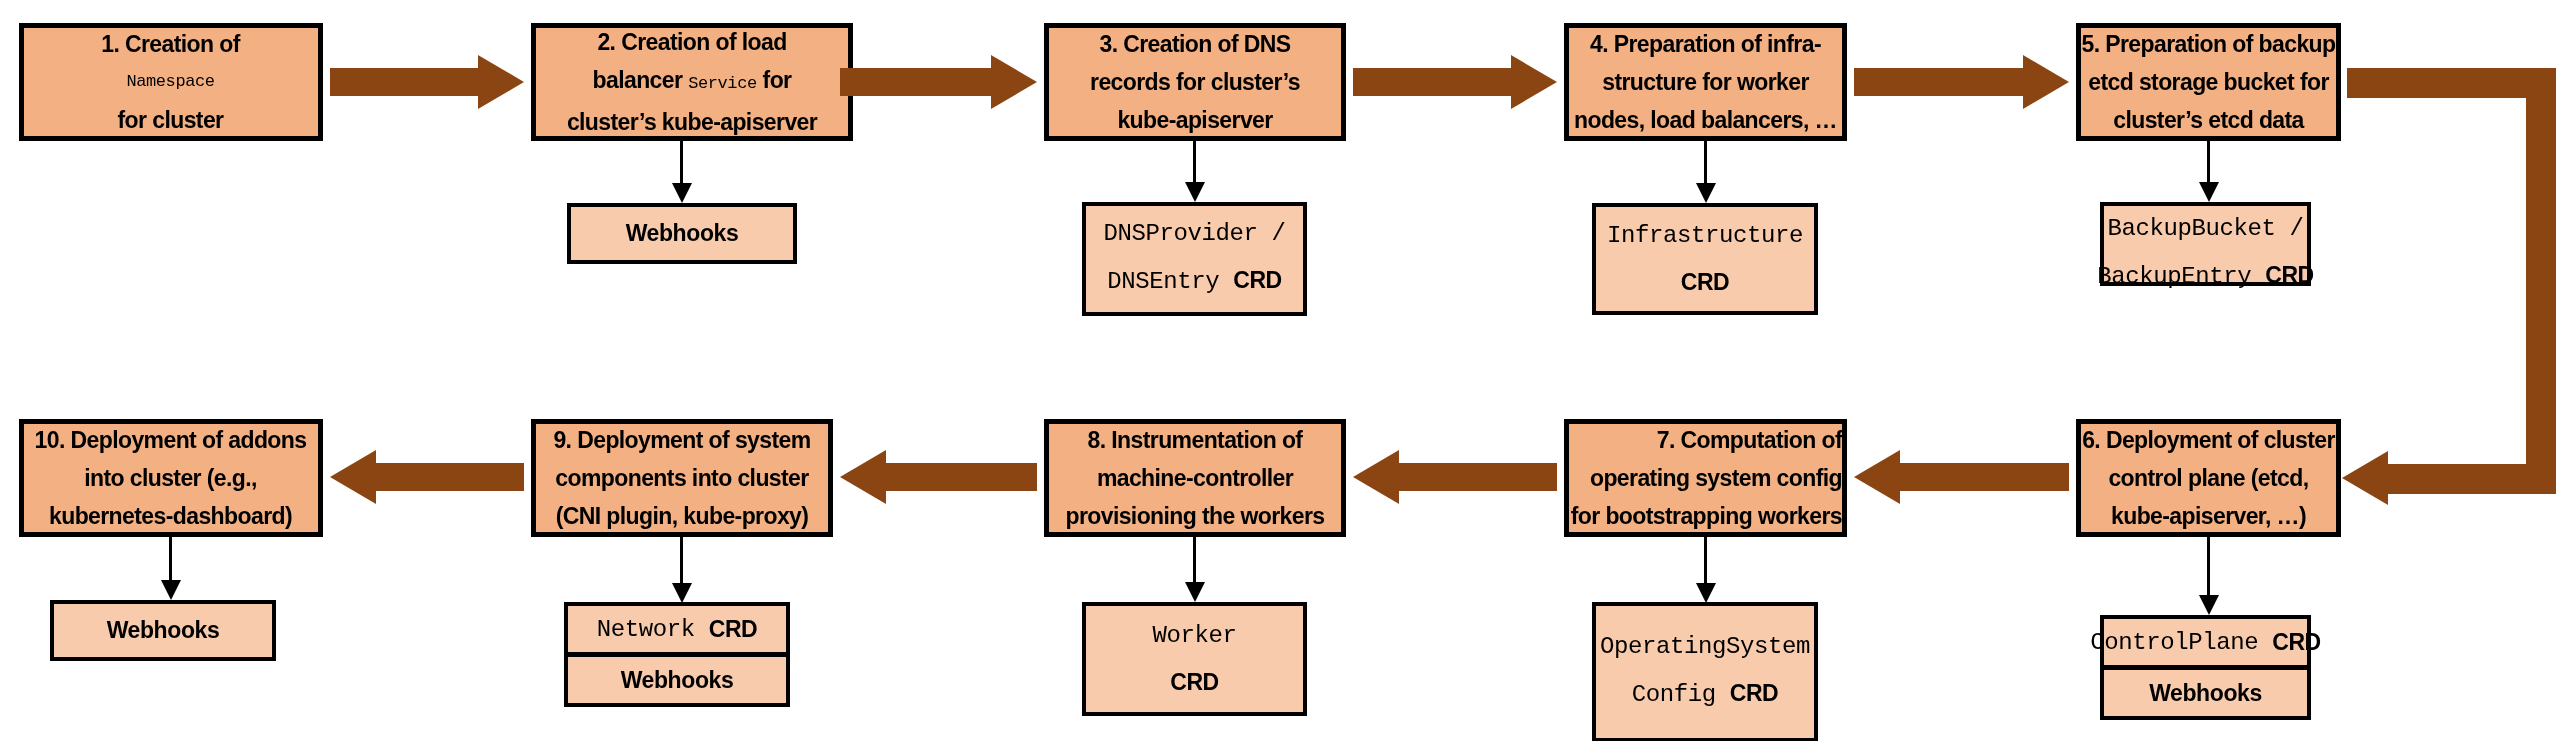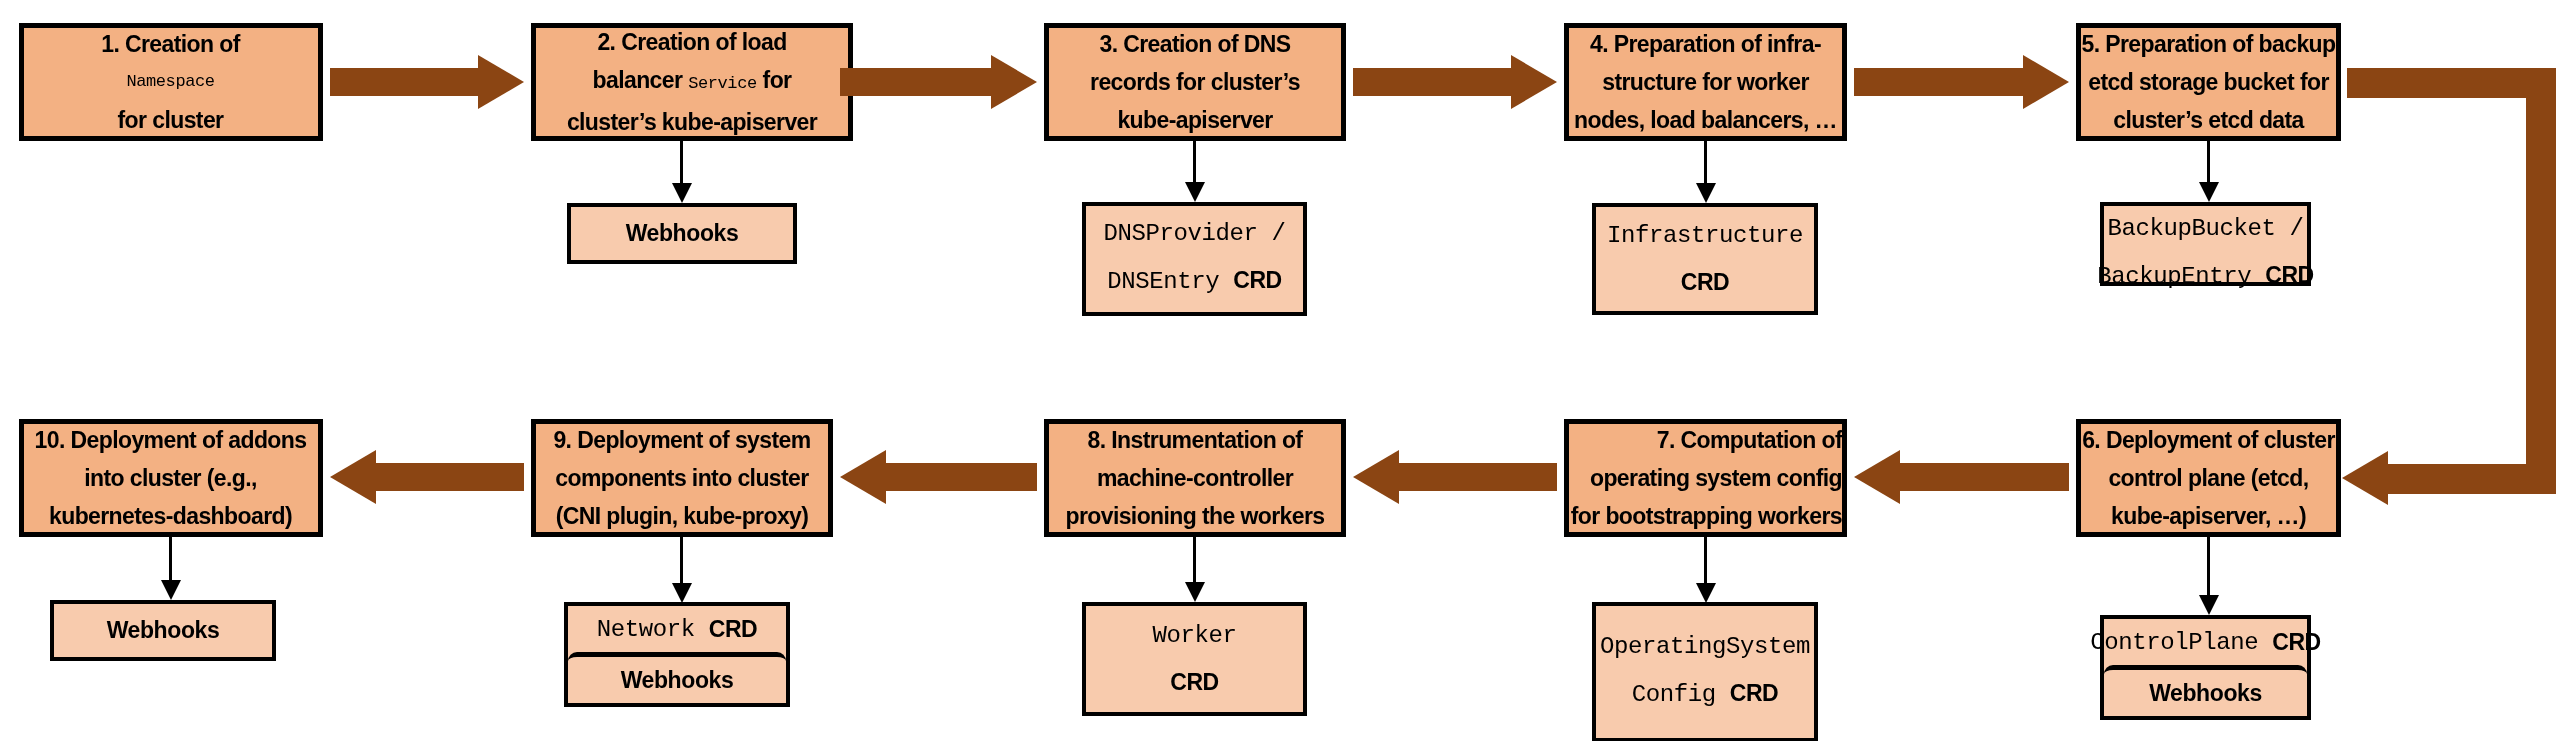--- a/index.html
+++ b/index.html
@@ -52,21 +52,21 @@
   
   .sub-stack{
     position:absolute;
     background:var(--sub-fill);
     border:4.3px solid var(--ink);
     box-sizing:border-box;
     display:flex;flex-direction:column;
   }
   .sub-stack .cell{
     flex:1;display:flex;justify-content:center;align-items:center;
-    white-space:pre;text-align:center;border-radius:9px;
+    white-space:pre;text-align:center;
   }
   .sub-stack .cell + .cell{border-top:5px solid var(--ink);}
   
   .barrow{position:absolute;height:54px;display:flex;align-items:center;}
   .abody{flex:1;height:28.5px;background:var(--brown);}
   .ahead-r{width:0;height:0;border-top:27px solid transparent;border-bottom:27px solid transparent;border-left:46px solid var(--brown);}
   .ahead-l{width:0;height:0;border-top:27px solid transparent;border-bottom:27px solid transparent;border-right:46px solid var(--brown);}
   
   .connector{position:absolute;width:21.4px;display:flex;flex-direction:column;align-items:center;box-sizing:border-box;}
   .cline{width:2.8px;flex:1;background:var(--ink);}

